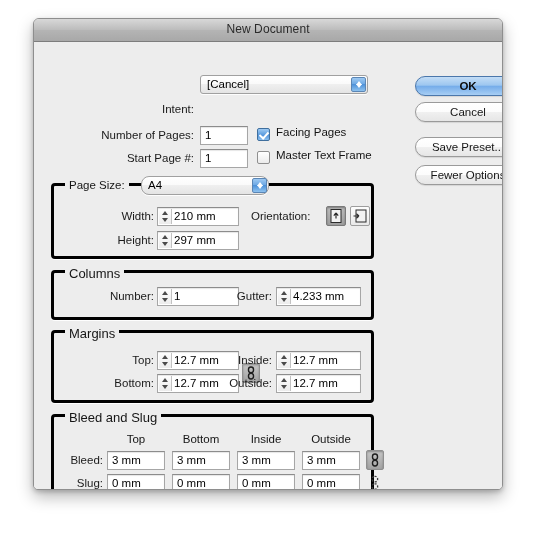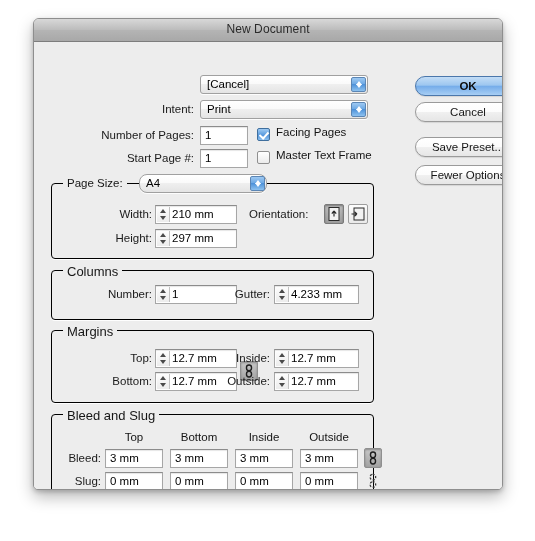--- a/index.html
+++ b/index.html
@@ -149,21 +149,21 @@
   .btn.default {
     border-color: #4b77ab;
     background: linear-gradient(to bottom, #c3ddf6 0%, #9ec7f0 45%, #76adea 52%, #a7cef4 100%);
     color: #0c0c0c;
     font-weight: bold;
   }
 
   
   .group {
     position: absolute;
-    border: 1px solid #000000;
+    border: 3px solid #000000;
     border-radius: 4px;
     background: transparent;
     box-sizing: border-box;
     box-shadow: 0 1px 0 rgba(255,255,255,0.9);
   }
   .group-title {
     position: absolute;
     top: -7px;
     left: 11px;
     padding: 0 4px;
@@ -268,24 +268,20 @@
   </div>
 
   <div class="dialog-body">
 
     <div class="popup" style="left:166px; top:33px; width:168px;">
       <span class="pv">[Cancel]</span>
       <span class="stepper"></span>
     </div>
 
     <div class="lbl lbl-r" style="left:30px; top:61px; width:130px; position:absolute;">Intent:</div>
-    <div class="popup" style="left:166px; top:58px; width:168px;">
-      <span class="pv">Print</span>
-      <span class="stepper"></span>
-    </div>
 
     <div class="lbl lbl-r" style="left:20px; top:87px; width:140px; position:absolute;">Number of Pages:</div>
     <div class="tf" style="left:166px; top:84px; width:48px;">
       <span class="tv">1</span>
     </div>
 
     <div class="lbl lbl-r" style="left:20px; top:110px; width:140px; position:absolute;">Start Page #:</div>
     <div class="tf" style="left:166px; top:107px; width:48px;">
       <span class="tv">1</span>
     </div>

